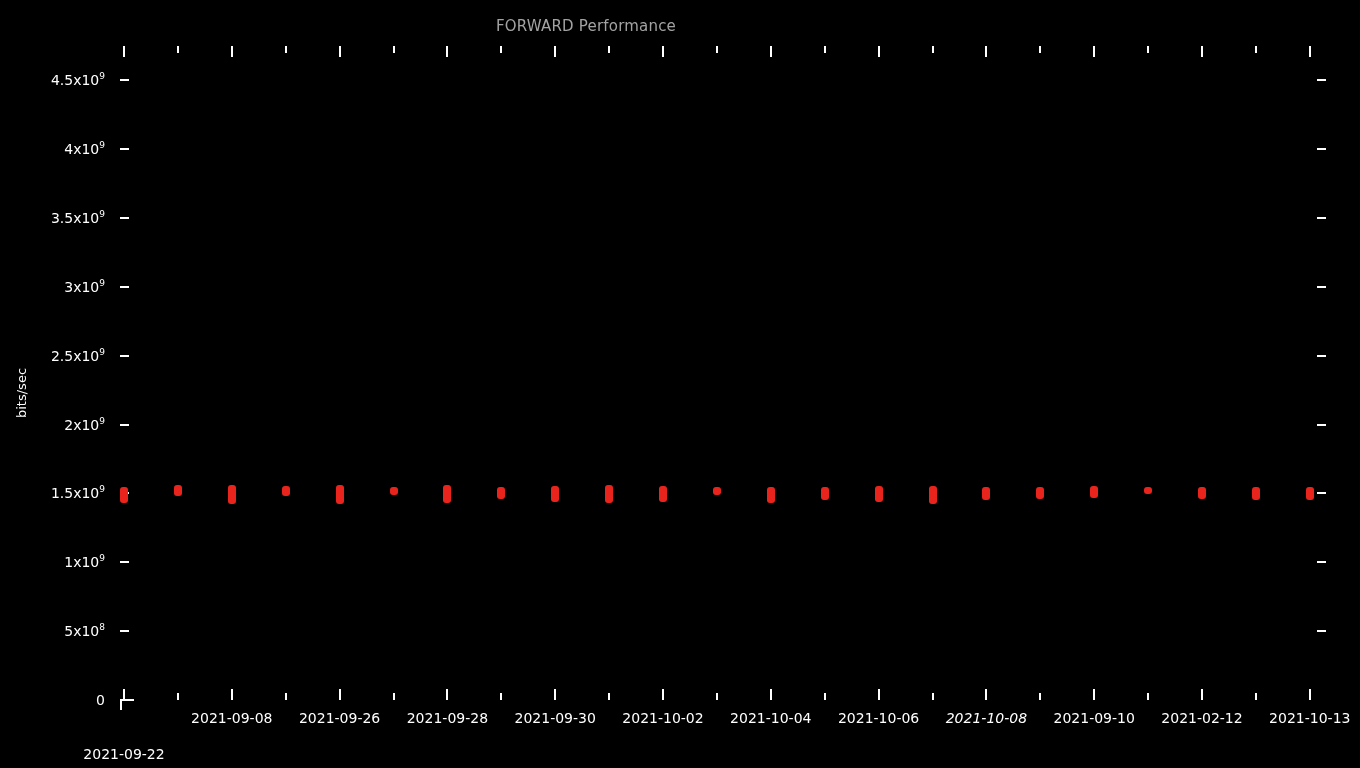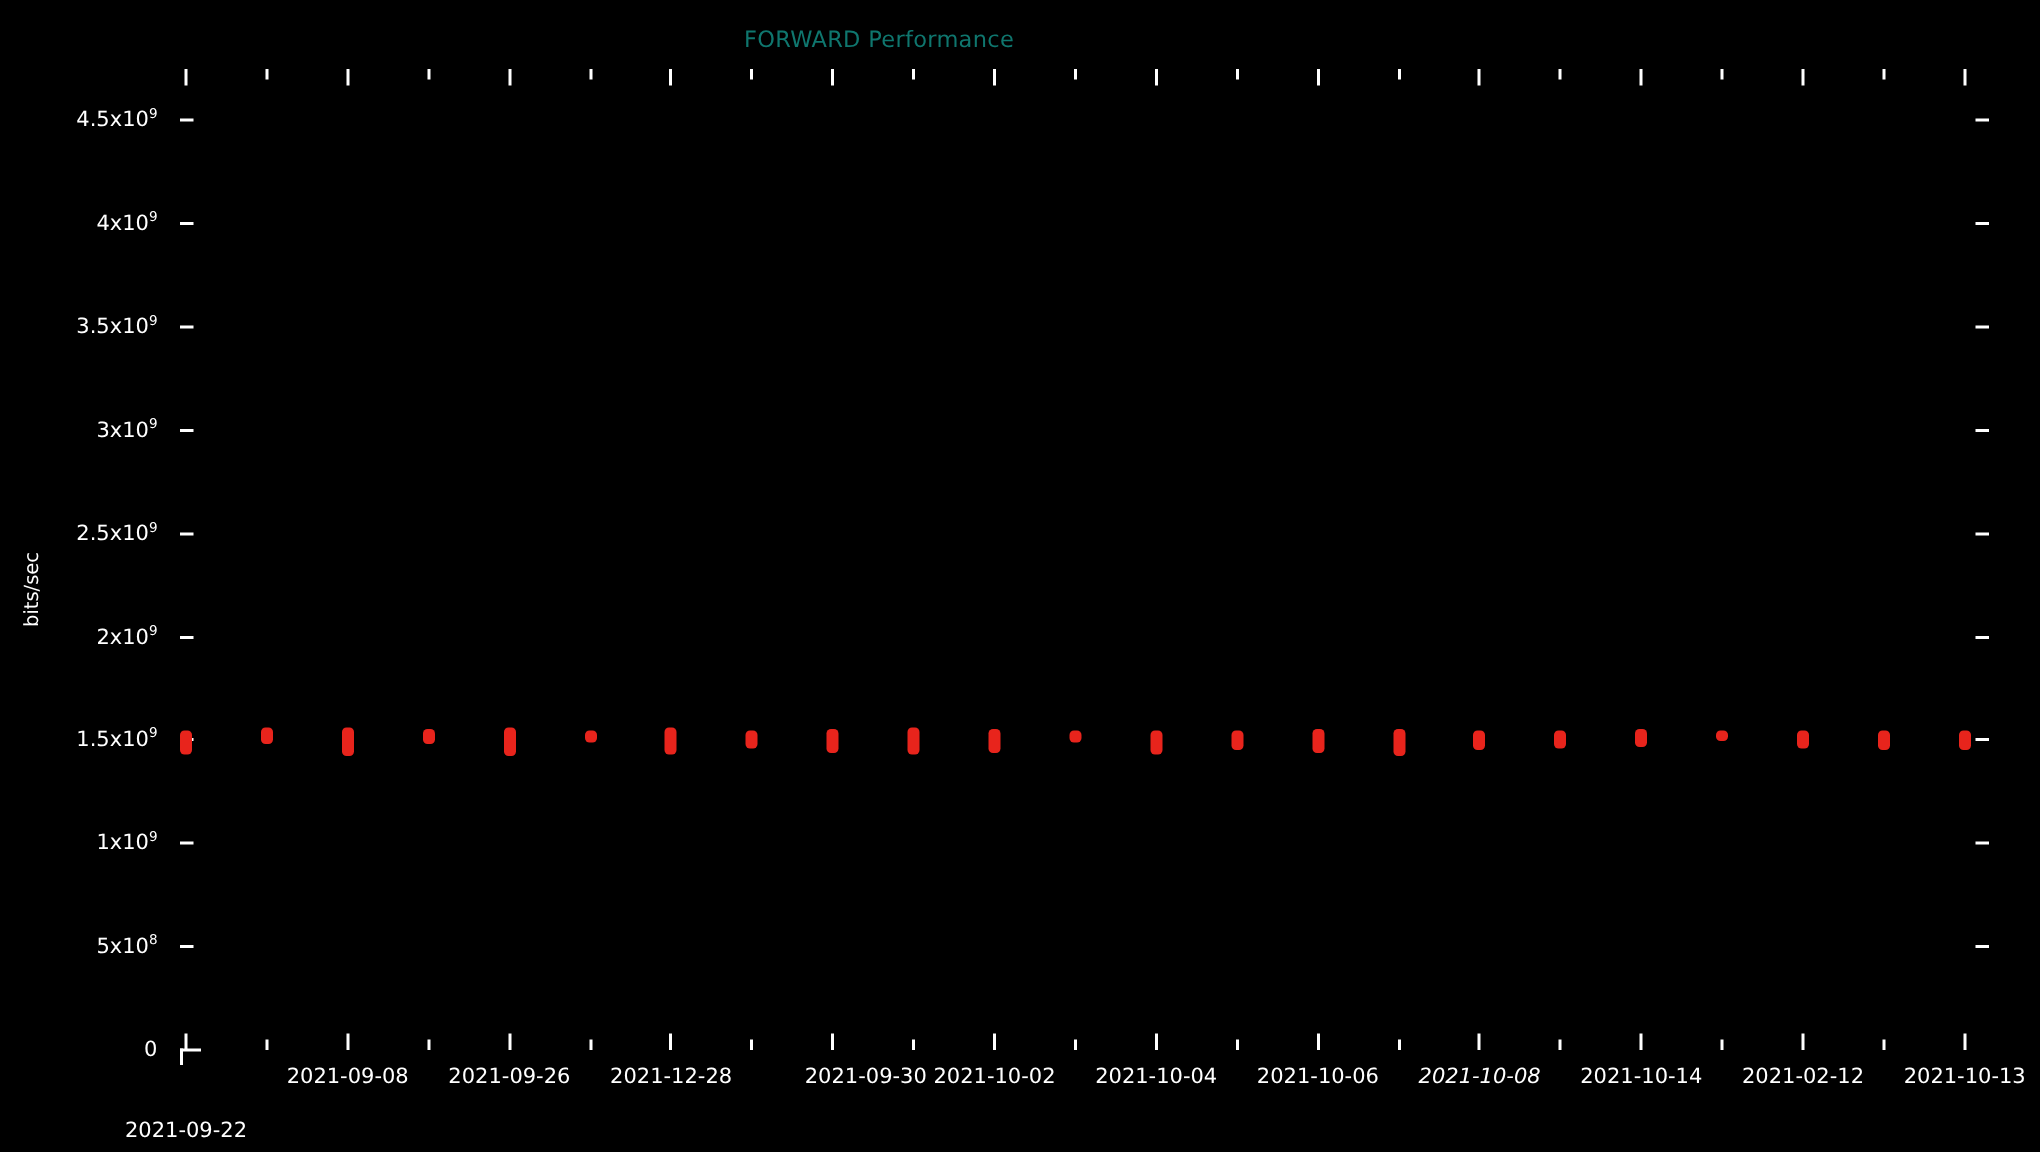--- a/index.html
+++ b/index.html
@@ -3,21 +3,21 @@
 <meta charset="utf-8">
 <title>FORWARD Performance</title>
 <style>
   html,body{margin:0;padding:0;background:#000;}
   body{width:1360px;height:768px;overflow:hidden;
        font-family:"DejaVu Sans","Liberation Sans",sans-serif;color:#fff;}
   #root{position:relative;width:1360px;height:768px;background:#000;}
 
   .chart-title{
     position:absolute;left:0;top:17px;width:1172px;text-align:center;
-    font-size:15px;color:#0f766e;letter-spacing:0.2px;white-space:nowrap;
+    font-size:15px;color:#a3a3a3;letter-spacing:0.2px;white-space:nowrap;
   }
   .axis-title-y{
     position:absolute;left:14px;top:332px;width:18px;
     font-size:13px;color:#ffffff;white-space:nowrap;
     transform:rotate(-90deg);transform-origin:left top;
   }
   .axis-title-y span{display:block;transform:translate(-86px,0);}
   .axis-title-x{
     position:absolute;left:0;top:745px;width:1360px;text-align:center;
     font-size:14px;color:#ffffff;white-space:nowrap;
@@ -70,27 +70,27 @@
       <div class="ytick-label" style="top: 355.789px; right: 1255px;">2.5x10<sup>9</sup></div>
       <div class="ytick-label" style="top: 286.947px; right: 1255px;">3x10<sup>9</sup></div>
       <div class="ytick-label" style="top: 218.105px; right: 1255px;">3.5x10<sup>9</sup></div>
       <div class="ytick-label" style="top: 149.263px; right: 1255px;">4x10<sup>9</sup></div>
       <div class="ytick-label" style="top: 80.4211px; right: 1255px;">4.5x10<sup>9</sup></div>
     </div>
   <div id="xlabels">
       <div class="xtick-label" style="left: 124px; margin-top: 36px;">2021-09-22</div>
       <div class="xtick-label" style="left: 231.8px;">2021-09-08</div>
       <div class="xtick-label" style="left: 339.6px;">2021-09-26</div>
-      <div class="xtick-label" style="left: 447.4px;">2021-12-28</div>
-      <div class="xtick-label" style="left: 555.2px; margin-left: 22px;">2021-09-30</div>
+      <div class="xtick-label" style="left: 447.4px;">2021-09-28</div>
+      <div class="xtick-label" style="left: 555.2px;">2021-09-30</div>
       <div class="xtick-label" style="left: 663px; text-align: center;">2021-10-02</div>
       <div class="xtick-label" style="left: 770.8px;">2021-10-04</div>
       <div class="xtick-label" style="left: 878.6px;">2021-10-06</div>
       <div class="xtick-label" style="left: 986.4px; font-style: italic;">2021-10-08</div>
-      <div class="xtick-label" style="left: 1094.2px;">2021-10-14</div>
+      <div class="xtick-label" style="left: 1094.2px;">2021-09-10</div>
       <div class="xtick-label" style="left: 1202px;">2021-02-12</div>
       <div class="xtick-label" style="left: 1309.8px;">2021-10-13</div>
     </div>
   <div id="ticks">
       <div class="tick tick-left" style="left: 120px; top: 630.158px;"></div>
       <div class="tick tick-right" style="left: 1317px; top: 630.158px;"></div>
       <div class="tick tick-left" style="left: 120px; top: 561.316px;"></div>
       <div class="tick tick-right" style="left: 1317px; top: 561.316px;"></div>
       <div class="tick tick-left" style="left: 120px; top: 492.474px;"></div>
       <div class="tick tick-right" style="left: 1317px; top: 492.474px;"></div>

